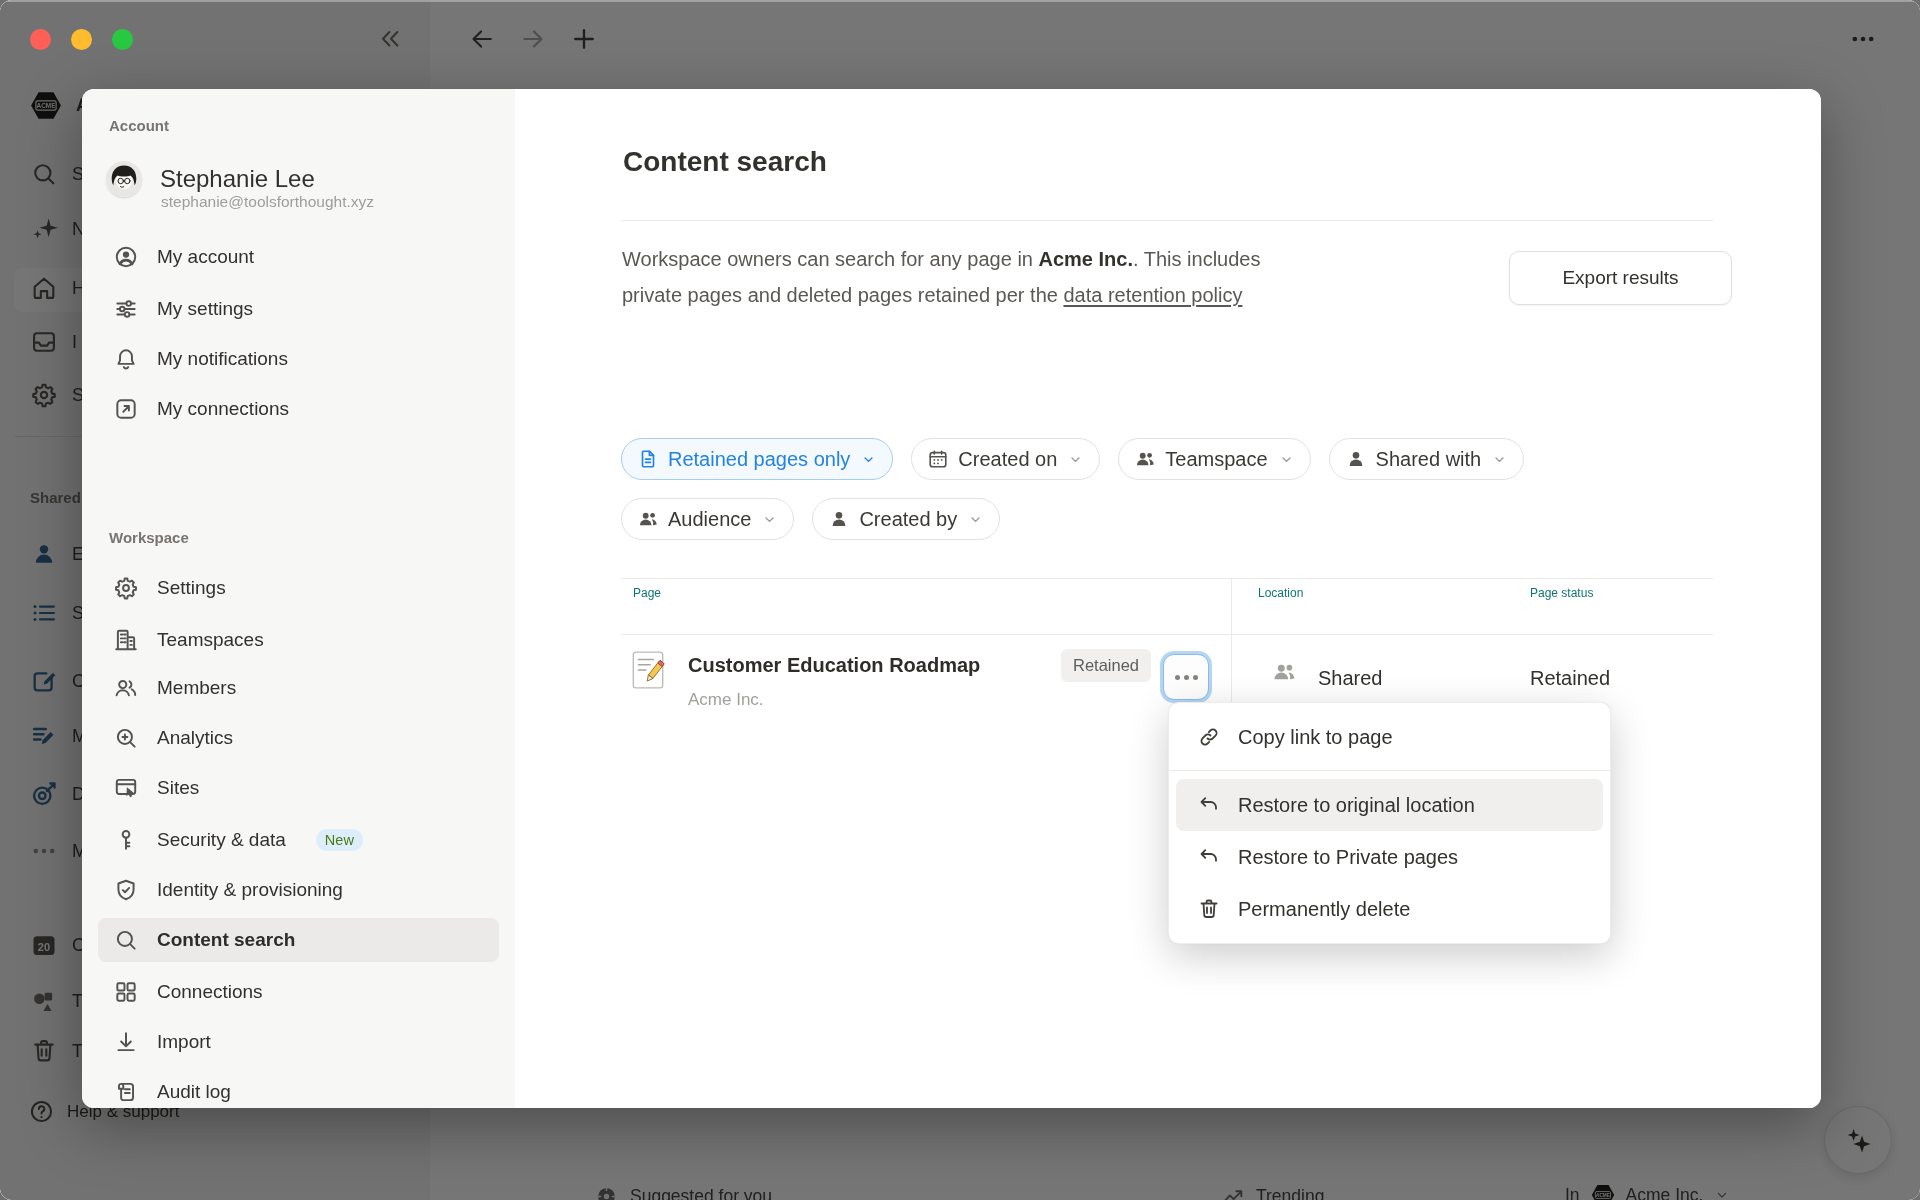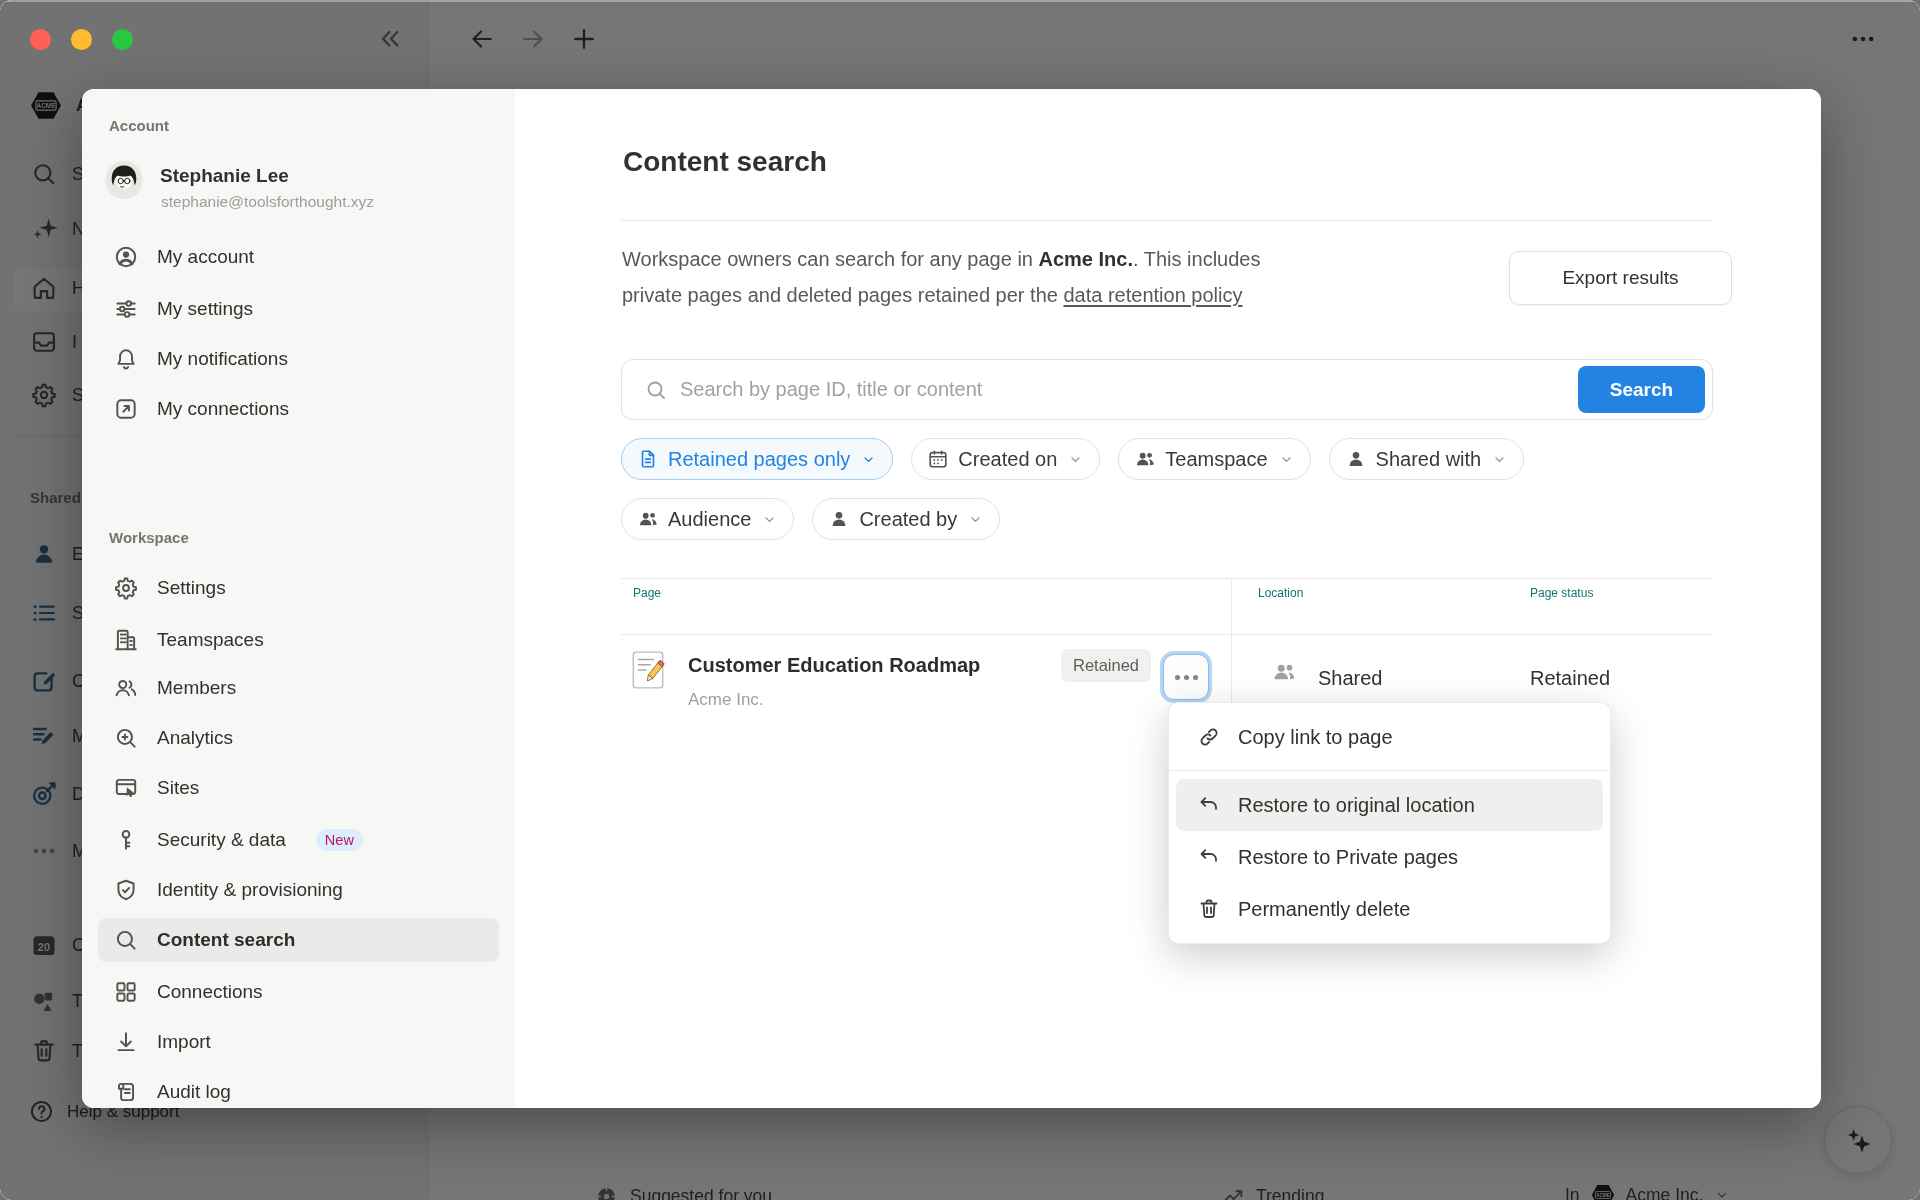--- a/index.html
+++ b/index.html
@@ -41,23 +41,23 @@
   .modal { position:absolute; left:82px; top:89px; width:1739px; height:1019px; background:#fff; border-radius:12px; z-index:50; box-shadow:0 18px 60px rgba(0,0,0,.35); display:flex; overflow:hidden; }
   .mside { width:433px; flex:none; position:relative; background:#f7f7f5; }
   .mmain { flex:1; position:relative; background:#fff; }
 
   .slabel { position:absolute; left:27px; font-size:15px; font-weight:600; color:#787571; }
   .srow { position:absolute; left:16px; width:401px; height:44px; border-radius:8px; display:flex; align-items:center; gap:18px; padding-left:15px; cursor:pointer; }
   .srow .ic { width:26px; height:26px; color:#55534f; }
   .srow .lab { font-size:19px; color:#33312d; white-space:nowrap; }
   .srow.sel { background:#ebeae8; }
   .srow.sel .lab { font-weight:600; color:#2f2d29; }
-  .newbadge { margin-left:12px; font-size:14.5px; font-weight:500; color:#be185d; background:#ddedfb; border-radius:11px; padding:3px 9px; }
+  .newbadge { margin-left:12px; font-size:14.5px; font-weight:500; color:#4d7c0f; background:#ddedfb; border-radius:11px; padding:3px 9px; }
   .avatar { position:absolute; left:24px; top:72px; width:36px; height:36px; border-radius:50%; overflow:hidden; box-shadow:0 1px 2px rgba(0,0,0,.15); }
-  .uname { position:absolute; left:78px; top:76px; font-size:19px; font-weight:700; color:#33312d; }
+  .uname { position:absolute; left:78px; top:76px; font-size:24px; font-weight:400; color:#33312d; }
   .uemail { position:absolute; left:79px; top:104px; font-size:15.5px; color:#9f9d99; }
 
   
   .cmain { position:absolute; left:106px; top:0; width:1092px; height:100%; }
   .ptitle { position:absolute; left:2px; top:57px; font-size:28px; font-weight:700; color:#33312d; }
   .hdiv { position:absolute; left:0; width:1092px; height:1px; background:#eceae7; }
   .desc { position:absolute; left:1px; top:152px; width:820px; font-size:20px; line-height:36px; color:#5a5854; }
   .desc b { color:#33312d; font-weight:700; }
   .desc .lnk { text-decoration:underline; text-underline-offset:3px; cursor:pointer; }
   .exportbtn { position:absolute; left:888px; top:162px; width:223px; height:54px; background:#fff; border:1px solid #e2e0dd; border-radius:10px; box-shadow:0 1px 2px rgba(0,0,0,.05); font-size:19px; font-weight:500; color:#33312d; display:flex; align-items:center; justify-content:center; cursor:pointer; }
@@ -661,29 +661,20 @@
         <div class="ptitle">Content search</div>
         <div class="hdiv" style="top:131px"></div>
 
         <div class="desc">
           <div><span>Workspace owners can search for any page in </span><b>Acme Inc.</b><span>. This includes</span></div>
           <div><span>private pages and deleted pages retained per the </span><span class="lnk">data retention policy</span></div>
         </div>
 
         <div class="exportbtn">Export results</div>
 
-        <div class="searchbox">
-          <span class="ic">
-              <svg class="i">
-                <use href="#sy-search"></use>
-              </svg>
-            </span>
-          <input type="text" placeholder="Search by page ID, title or content" style="">
-          <button class="searchgo">Search</button>
-        </div>
 
         <div class="chiprow" style="top:349px">
           <div class="chip active">
               <span class="ic">
                 <svg class="i">
                   <use href="#sy-file"></use>
                 </svg>
               </span>
               <span class="ct" style="font-weight:500">Retained pages only</span>
               <span class="ic chev">

